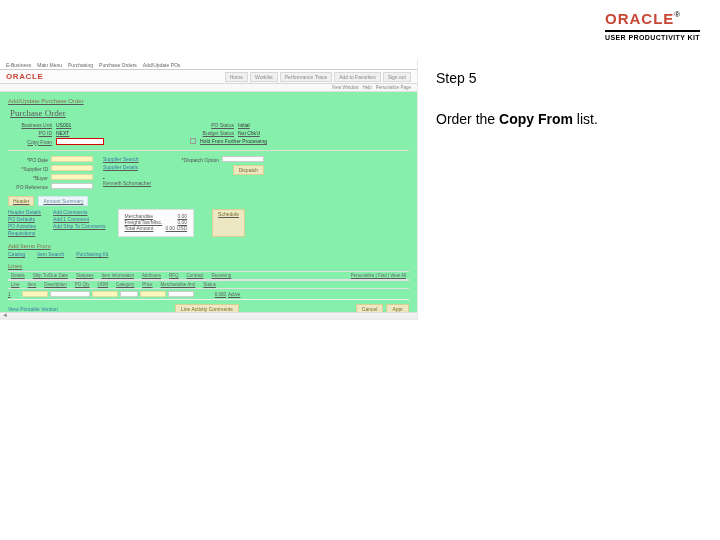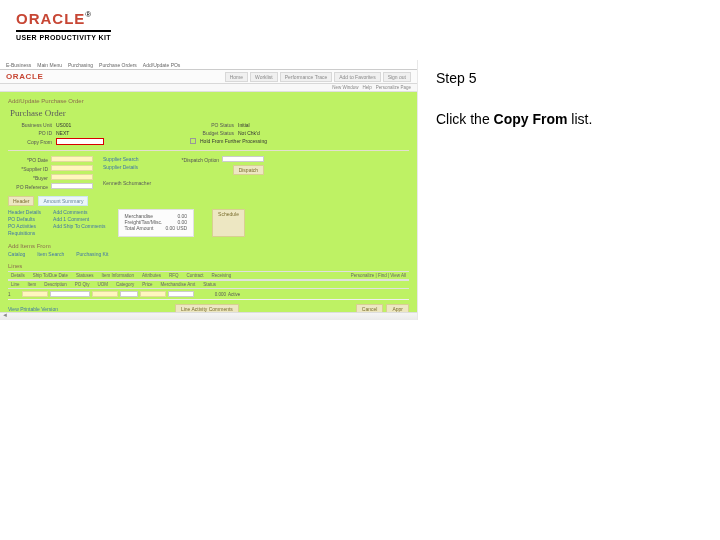--- a/index.html
+++ b/index.html
@@ -1,19 +1,19 @@
 <!DOCTYPE html>
 <html><head>
 <meta charset="utf-8">
 <style>
   * { box-sizing: border-box; margin: 0; padding: 0; }
   html, body { width: 720px; height: 540px; font-family: Arial, Helvetica, sans-serif; background:#fff; }
   
   .hdr {
-    display:flex; justify-content:flex-start; align-items:flex-start;
+    display:flex; justify-content:flex-end; align-items:flex-start;
     padding:10px 20px 12px 16px; height:60px;gap:8px;
   }
   .logo-stack { display:flex; flex-direction:column; gap:2px; }
   .oracle-word { font-family: Arial, sans-serif; font-weight:900; font-size:15px;
     color:#C74634; letter-spacing:1px; line-height:1; }
   .logo-rule { width:95px; height:2px; background:#000; }
   .upk-line { font-size:7px; letter-spacing:.4px; font-weight:700;}
   .title-right { font-size:15px; color:#000; margin-top:8px; margin-right:8px; }
 
   
@@ -36,21 +36,21 @@
   .shot-nav {
     height:14px; background:#fbfbfb; border-bottom:1px solid #d8d8d8;
     display:flex; align-items:center; justify-content:space-between; padding:0 6px;
   }
   .shot-nav .mini-oracle { font-weight:900; font-size:8px; color:#C74634; letter-spacing:.6px;}
   .shot-tabs { display:flex; gap:2px; }
   .shot-tabs span { font-size:5px; padding:1px 4px; background:#f0f0f0; border:1px solid #d8d8d8; color:#8a8a8a;}
   .shot-subbar { height:8px; background:#f8f8f8; border-bottom:1px solid #e0e0e0;
     display:flex;justify-content:flex-end;align-items:center;padding-right:6px;}
   .shot-subbar span { font-size:4.5px; color:#888; margin-left:4px;}
-  .shot-body { padding:6px 8px 4px 8px; background:#bef264; }
+  .shot-body { padding:6px 8px 4px 8px; background:#86efac;text-decoration:underline; }
   .po-title { font-family:Georgia, serif; font-size:9px; color:#5c5c5c; margin:4px 0 4px 2px;}
   .po-section-title { font-size:6px; color:#8b6f4e; margin-bottom:3px;}
   .kv-grid { display:flex; gap:16px; font-size:5px; }
   .kvcol { display:flex; flex-direction:column; gap:2px; }
   .kvcol .row { display:flex; gap:4px; align-items:center;}
   .kvcol .k { color:#555; min-width:44px; text-align:right;}
   .kvcol .v { color:#333; }
   .copy-from-hit {
     display:inline-block; width:48px; height:7px; border:1.5px solid #d80000;
     background:#fff; vertical-align:middle;
@@ -274,16 +274,16 @@
         <span style="color:#4177a6;">Notify</span>
       </div>
     </div>
 
     <div class="scroll-hint"></div>
   </div>
 
   <div class="right-pane">
     <div class="step-lbl">Step 5</div>
     <div class="instr">
-      <span>Click the </span><span class="bold">Copy From</span><span> list.</span>
+      <span>Order the </span><span class="bold">Copy From</span><span> list.</span>
     </div>
   </div>
 </div>
 
 </body></html>

